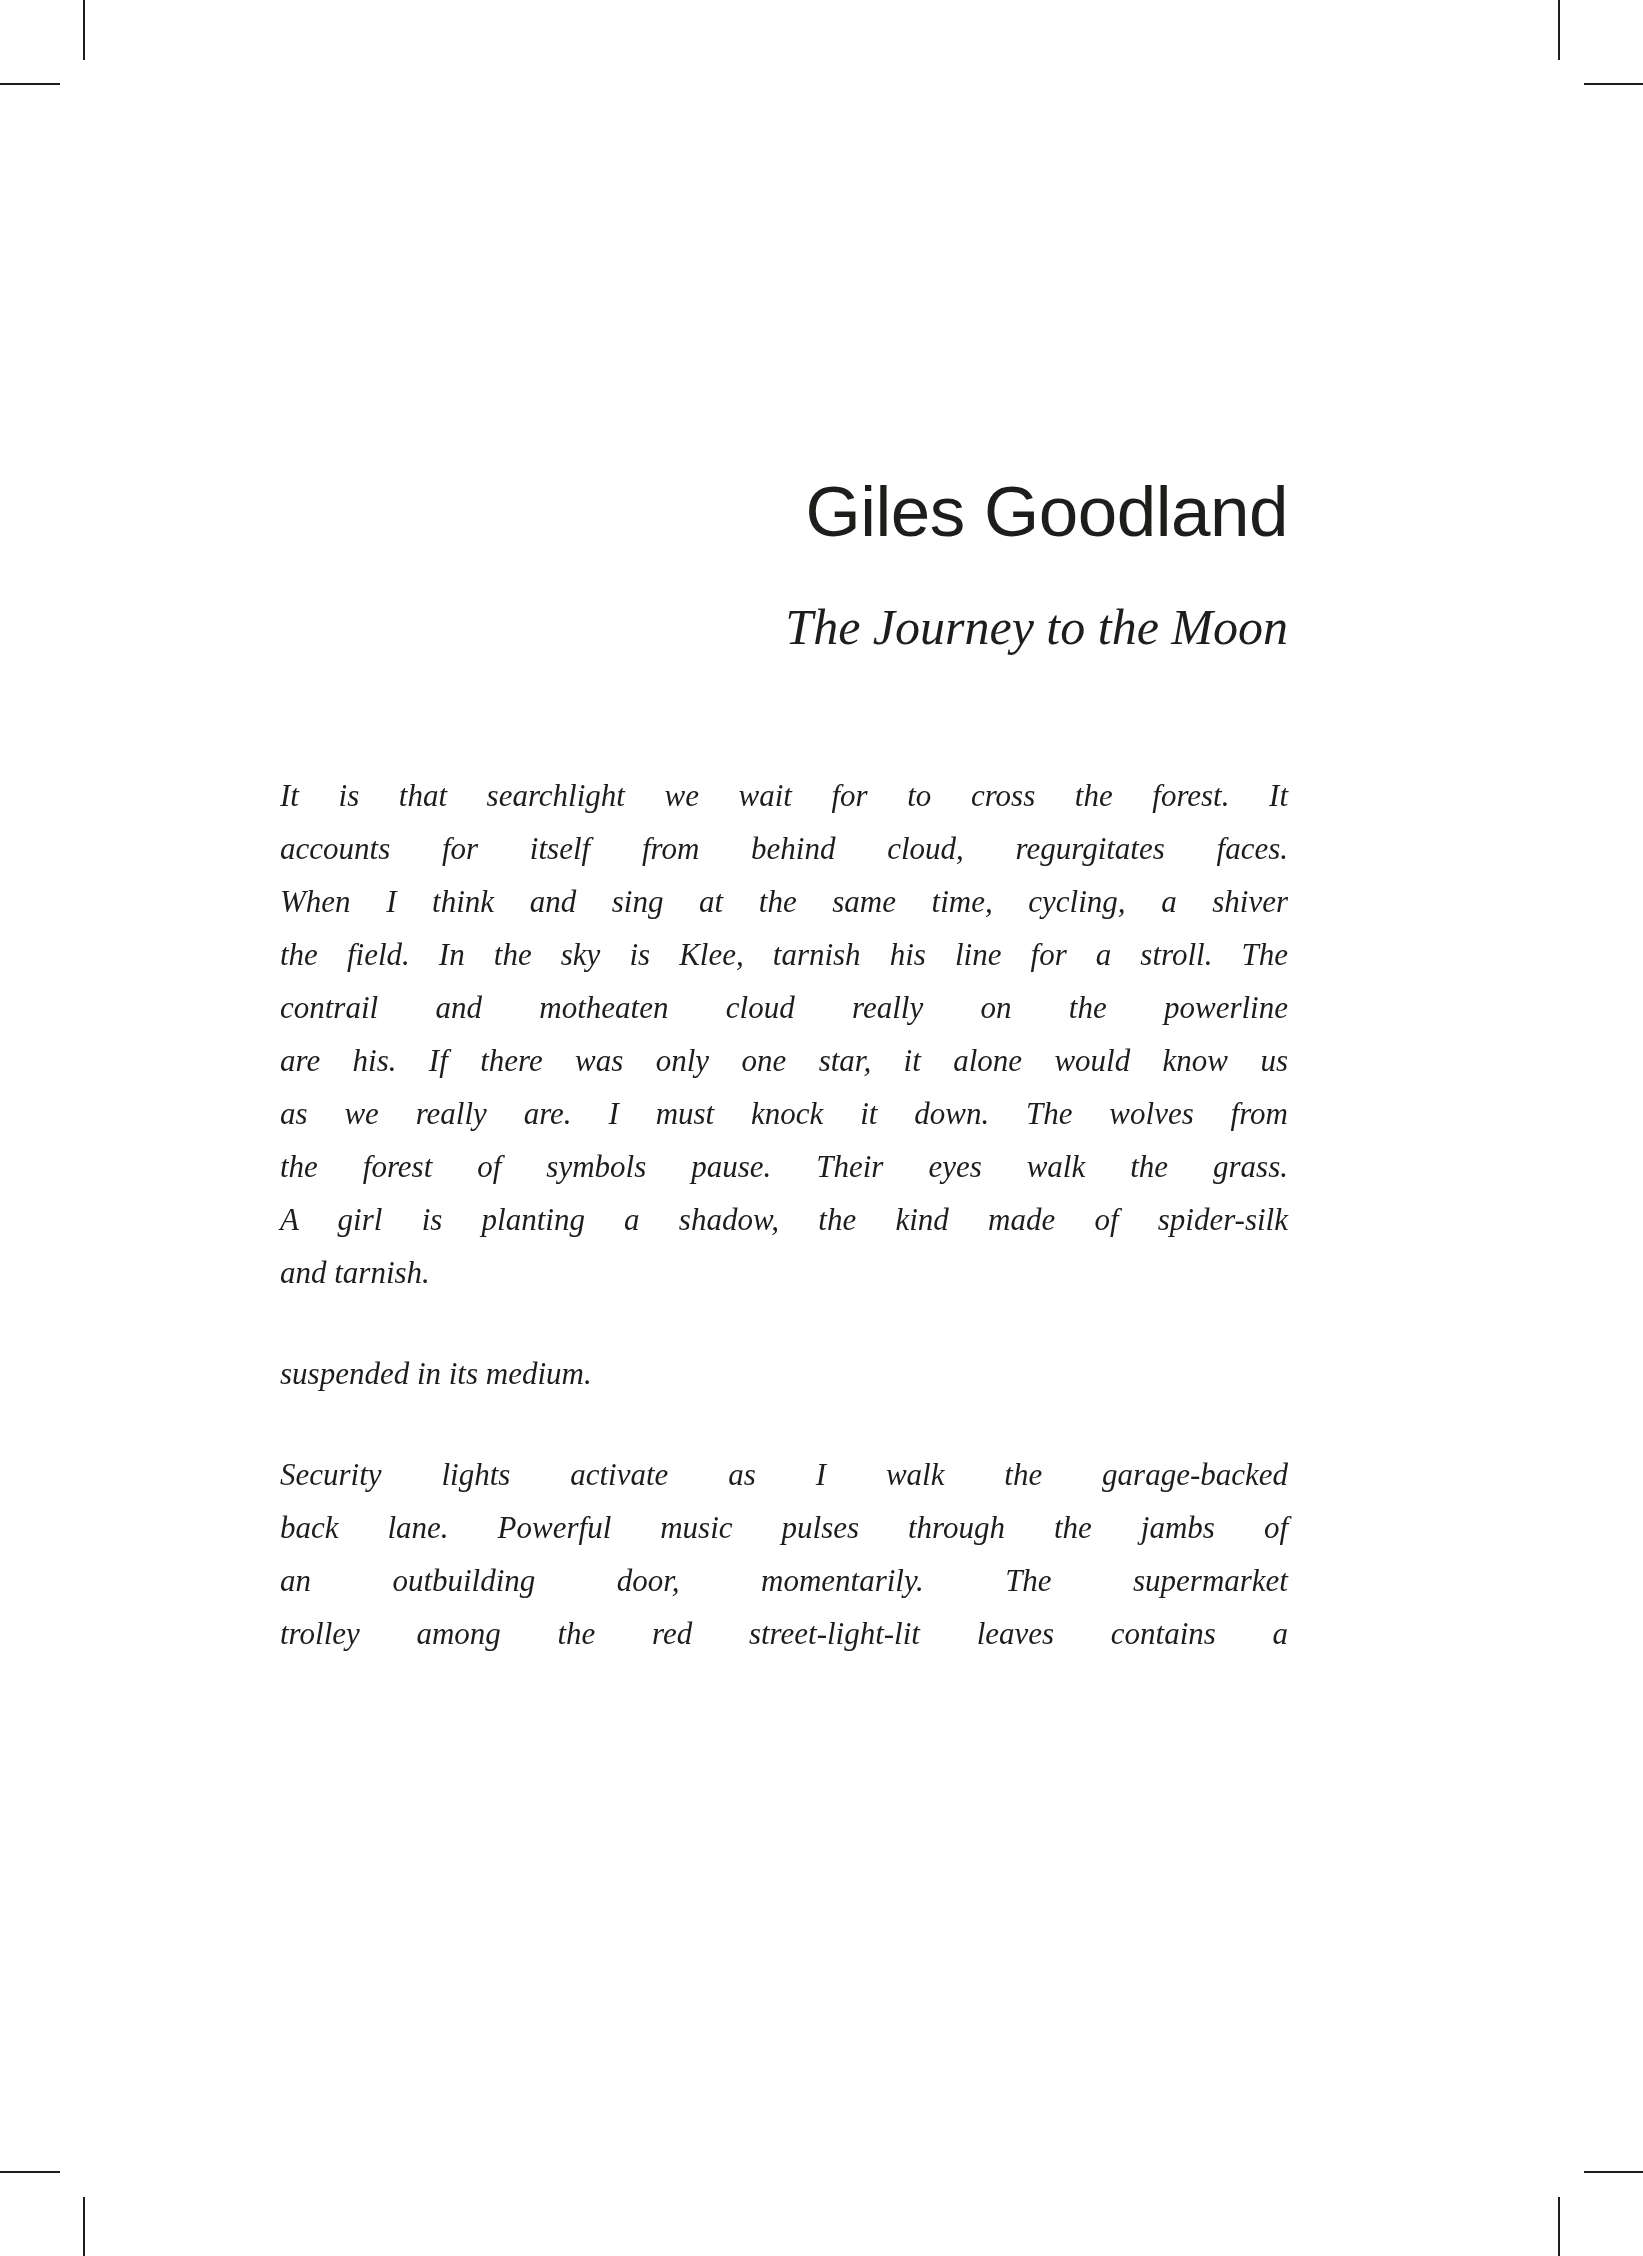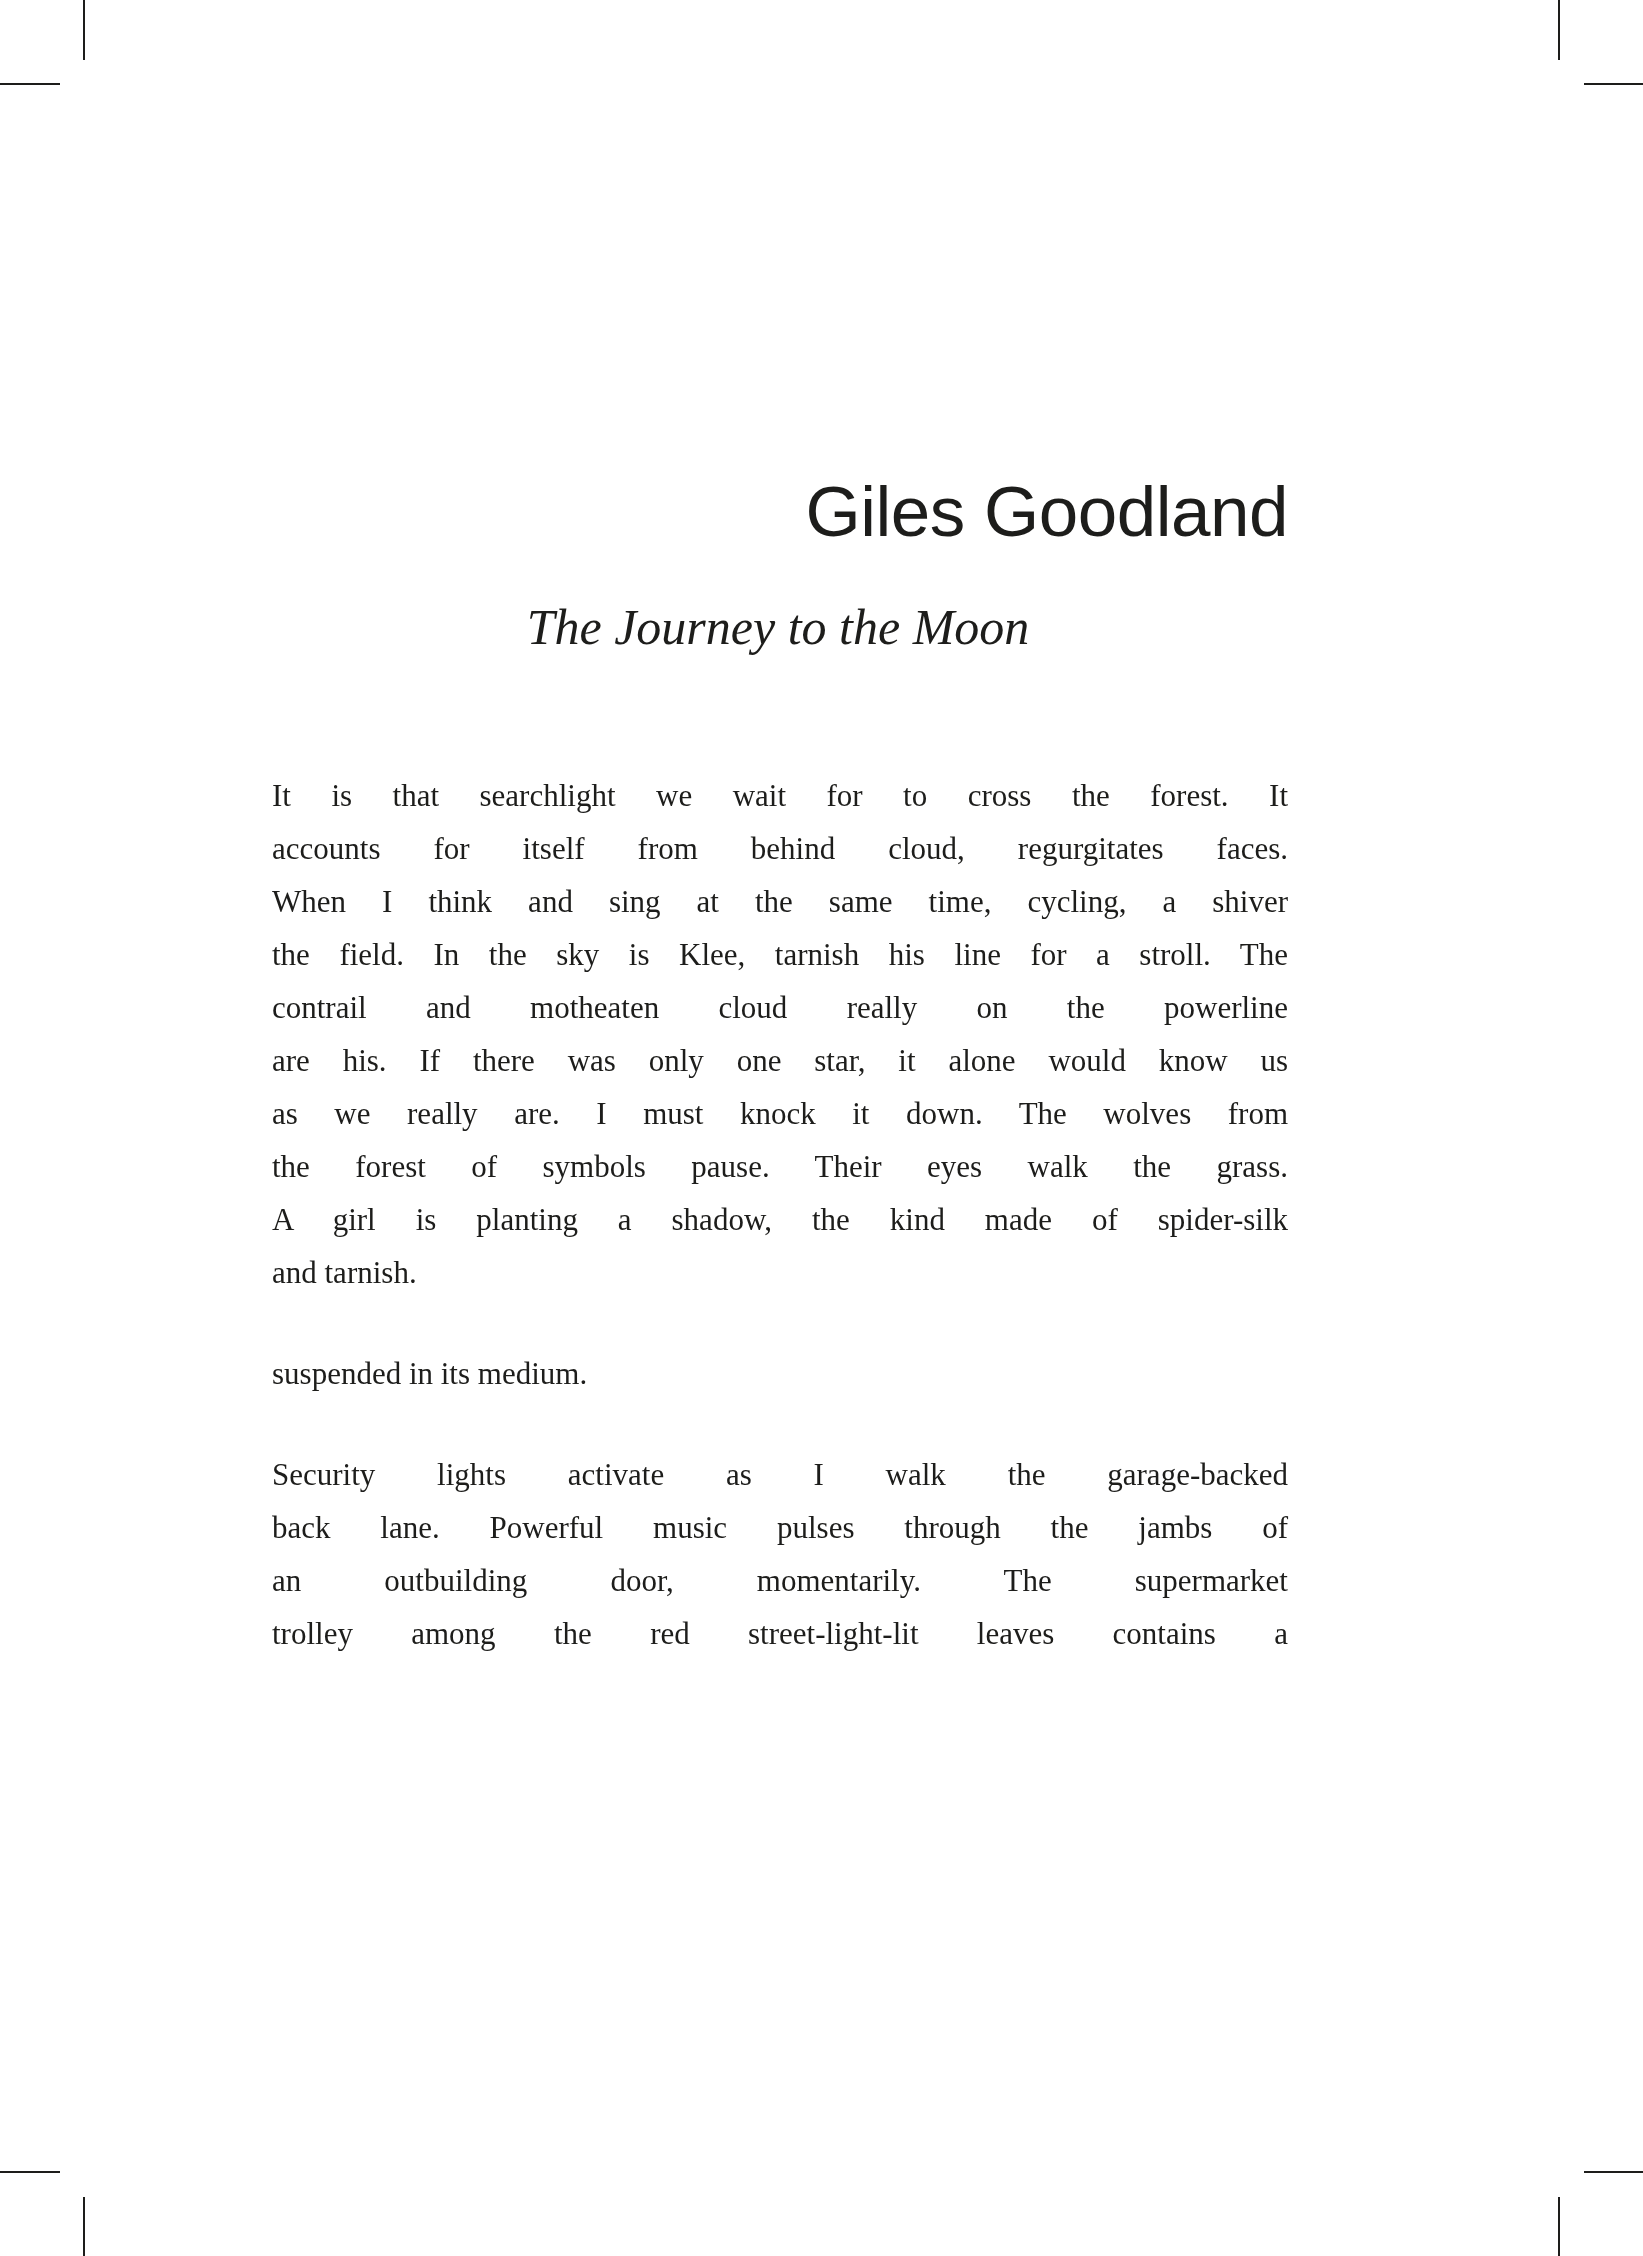--- a/index.html
+++ b/index.html
@@ -49,34 +49,34 @@
   }
   .poem-title {
     position: absolute;
     left: 268px;
     width: 1020px;
     top: 598px;
     font-family: "Liberation Serif", serif;
     font-style: italic;
     font-size: 50px;
     line-height: 58px;
-    text-align: center;
+    text-align: right;
     white-space: nowrap;
   }
 
   
   .poem-body {
     position: absolute;
     left: 268px;
     top: 769px;
     width: 1020px;
     font-size: 31px;
     line-height: 53px;
   }
-  .paragraph { margin: 0 0 48px 4px; }
+  .paragraph { margin: 0 0 48px 12px; font-style: italic; }
   .line {
     text-align: justify;
     text-align-last: justify;
   }
   .line.flush-last {
     text-align-last: left;
   }
 
   
   .page-number {

